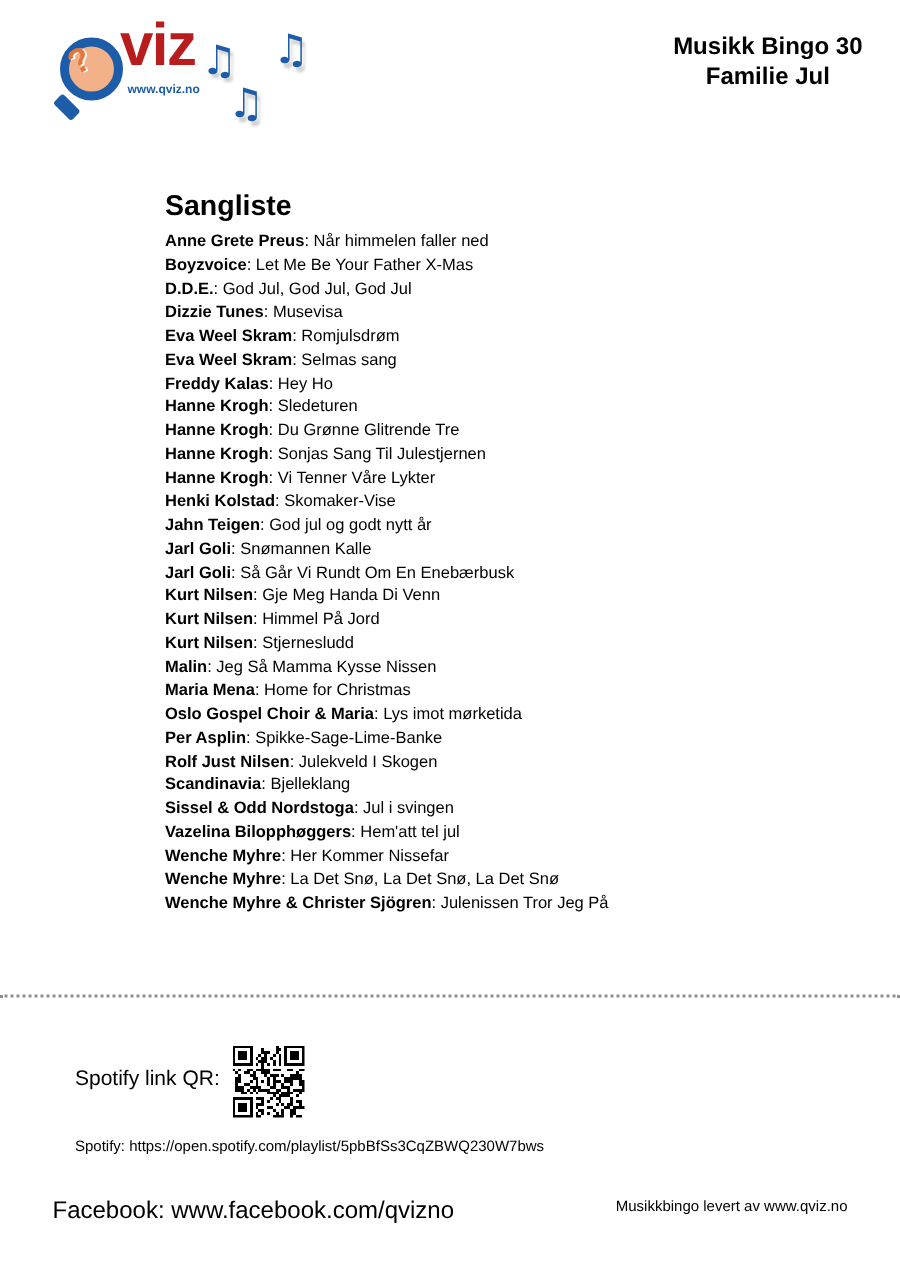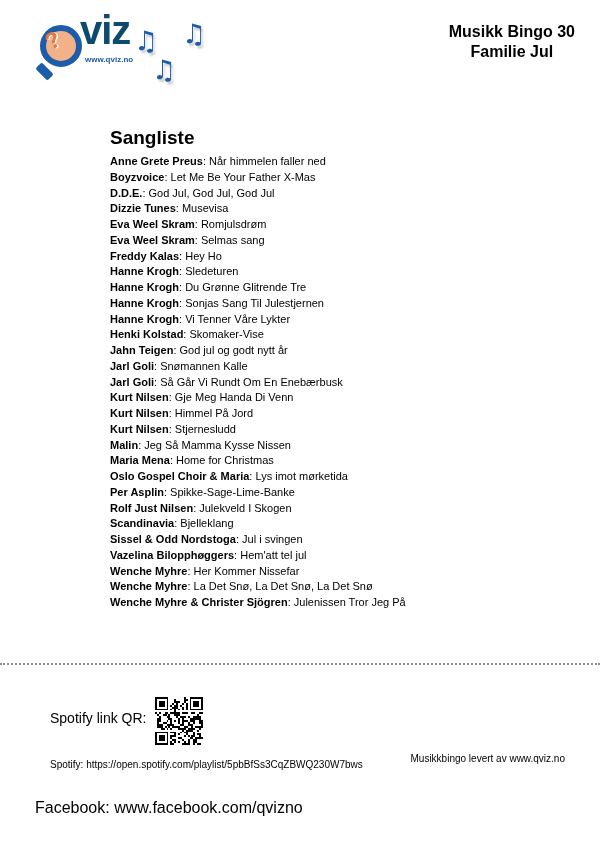--- a/index.html
+++ b/index.html
@@ -8,21 +8,21 @@
 
   
   .logo{position:absolute;left:33px;top:18px;width:110px;height:62px;}
   .lens{position:absolute;left:7px;top:7px;width:30px;height:30px;border-radius:50%;
         border:6px solid #1c5ca8;background:#f2b189;}
   .lens-qmark{position:absolute;left:13px;top:9px;font-size:23px;font-weight:bold;
         color:#e2773d;transform:rotate(-28deg);text-shadow:1px 1px 0 #ffffff;}
   .handle{position:absolute;left:3px;top:49px;width:17px;height:9px;background:#1c5ca8;
         transform:rotate(45deg);border-radius:2px;}
   .brand-text{position:absolute;left:47px;top:-10px;font-size:40px;font-weight:bold;
-        color:#0c4a6e;letter-spacing:-1px;}
+        color:#b91c1c;letter-spacing:-1px;}
   .logo-url{position:absolute;left:52px;top:37px;font-size:8px;font-weight:bold;color:#1c5ca8;}
   .notes{position:absolute;left:130px;top:14px;width:85px;height:80px;color:#1c5ca8;
         font-family:"DejaVu Sans",sans-serif;}
   .note{position:absolute;font-size:27px;text-shadow:2px 3px 2px rgba(120,120,120,0.35);}
   .note.n1{left:4px;top:11px;}
   .note.n2{left:22px;top:40px;}
   .note.n3{left:52px;top:4px;}
   .doc-title{position:absolute;right:25px;top:22px;text-align:center;font-size:16px;
         font-weight:bold;line-height:20px;}
 
@@ -35,21 +35,21 @@
   
   .divider{position:absolute;left:0;top:663px;width:600px;border-top:2px dotted #8d8d8d;}
 
   
   .qr-label{position:absolute;left:50px;top:710px;font-size:14px;}
   .qr-box{position:absolute;left:155px;top:697px;width:48px;height:48px;}
   .spotify-link{position:absolute;left:50px;top:759px;font-size:10px;text-align:right;}
 
   
   .footer-left{position:absolute;left:35px;top:799px;font-size:16px;}
-  .footer-right{position:absolute;right:35px;top:753px;font-size:10px;}
+  .footer-right{position:absolute;right:35px;top:799px;font-size:10px;}
 </style>
 </head>
 <body>
 
 <div class="page">
 
   <div class="logo">
     <div class="handle"></div>
     <div class="lens"></div>
     <div class="lens-qmark">?</div>

